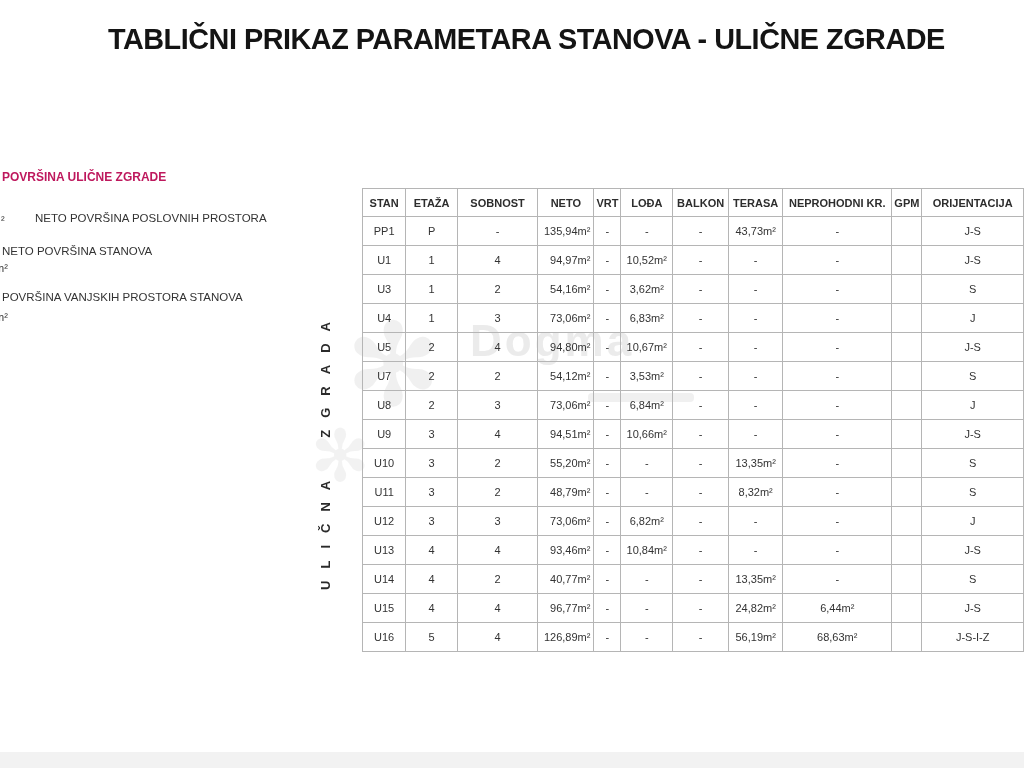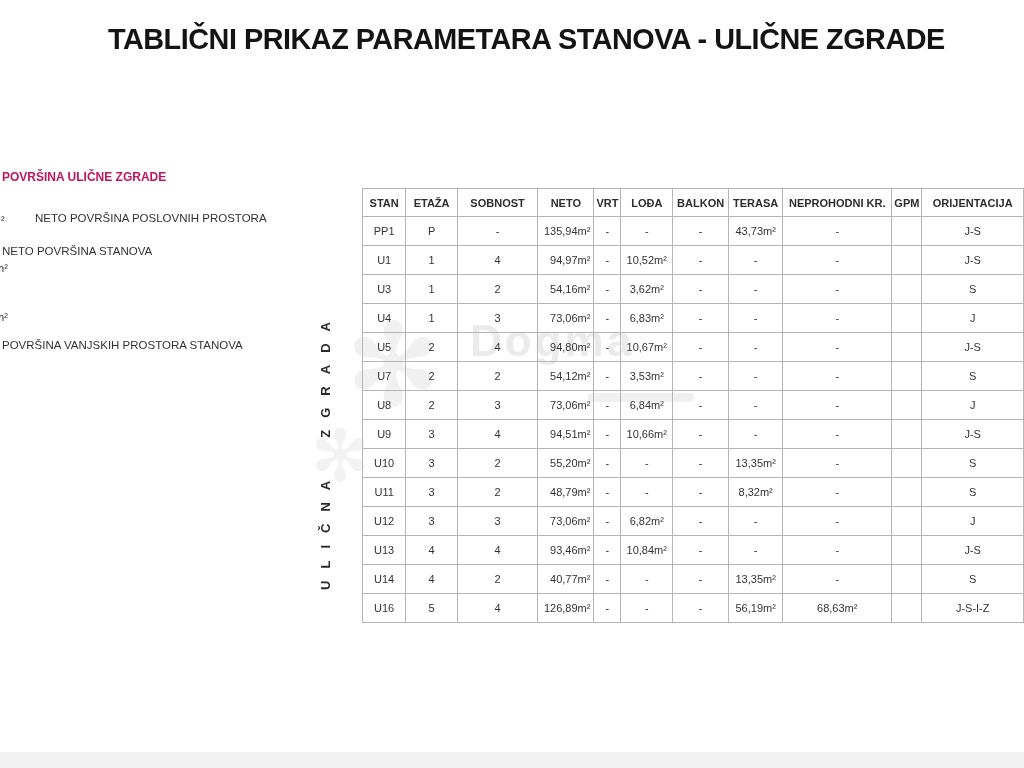--- a/index.html
+++ b/index.html
@@ -12,21 +12,21 @@
     position:absolute;left:108px;top:22px;
     font-size:30px;font-weight:bold;color:#141414;
     white-space:nowrap;letter-spacing:-0.5px;
     transform:scaleX(0.96);transform-origin:left top;
   }
   
   .lp-heading{position:absolute;left:2px;top:170px;font-size:12px;font-weight:bold;color:#be185d;white-space:nowrap;}
   .lp-label{position:absolute;font-size:11.5px;color:#333;white-space:nowrap;}
   .lp-l1{left:2px;top:212px;margin-left:33px;}
   .lp-l2{left:2px;top:245px;}
-  .lp-l3{left:2px;top:291px;margin-top:48px;}
+  .lp-l3{left:2px;top:291px;}
   .lp-frag{position:absolute;font-size:11px;color:#333;white-space:nowrap;}
   .lp-f1{left:1px;top:214px;}
   .lp-f2{left:-5px;top:262px;}
   .lp-f3{left:-5px;top:311px;}
   
   .vlabel{
     position:absolute;left:160px;top:441px;width:334px;height:18px;
     transform:rotate(-90deg);
     font-size:13px;font-weight:bold;color:#2a2a2a;
     letter-spacing:12px;word-spacing:16px;text-align:center;white-space:nowrap;
@@ -269,20 +269,33 @@
           <td class="al-r">40,77m²</td>
           <td>-</td>
           <td>-</td>
           <td>-</td>
           <td>13,35m²</td>
           <td>-</td>
           <td></td>
           <td>S</td>
         </tr>
         <tr>
+          <td>U15</td>
+          <td>4</td>
+          <td>4</td>
+          <td class="al-r">96,77m²</td>
+          <td>-</td>
+          <td>-</td>
+          <td>-</td>
+          <td>24,82m²</td>
+          <td>6,44m²</td>
+          <td></td>
+          <td>J-S</td>
+        </tr>
+        <tr>
           <td>U16</td>
           <td>5</td>
           <td>4</td>
           <td class="al-r">126,89m²</td>
           <td>-</td>
           <td>-</td>
           <td>-</td>
           <td>56,19m²</td>
           <td>68,63m²</td>
           <td></td>

